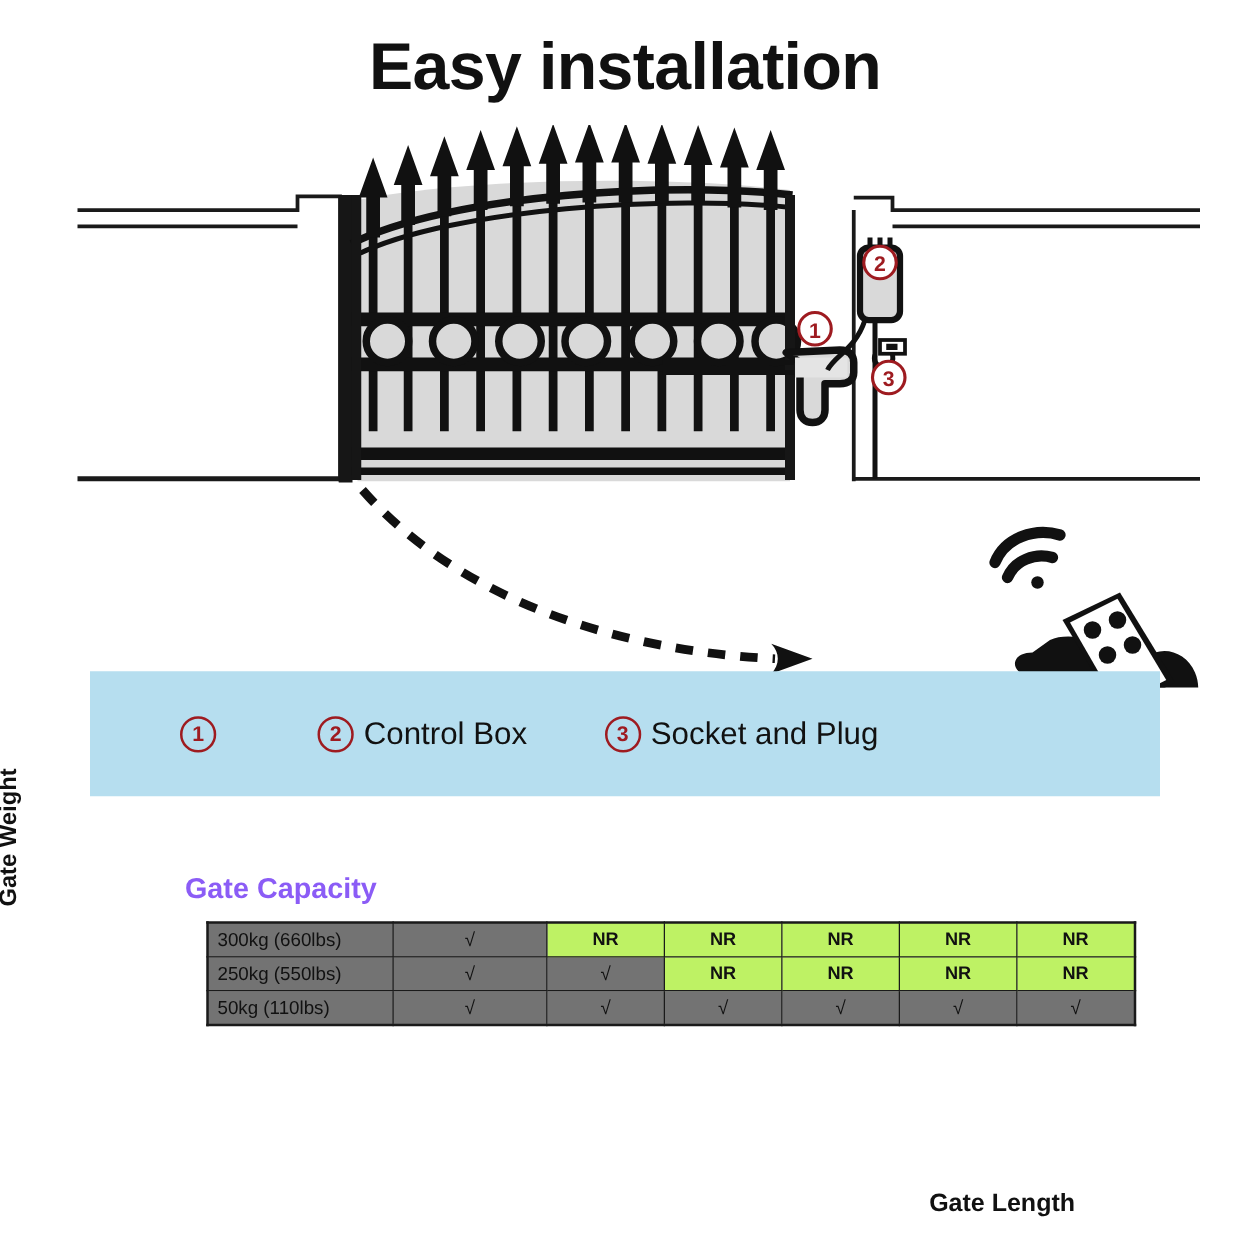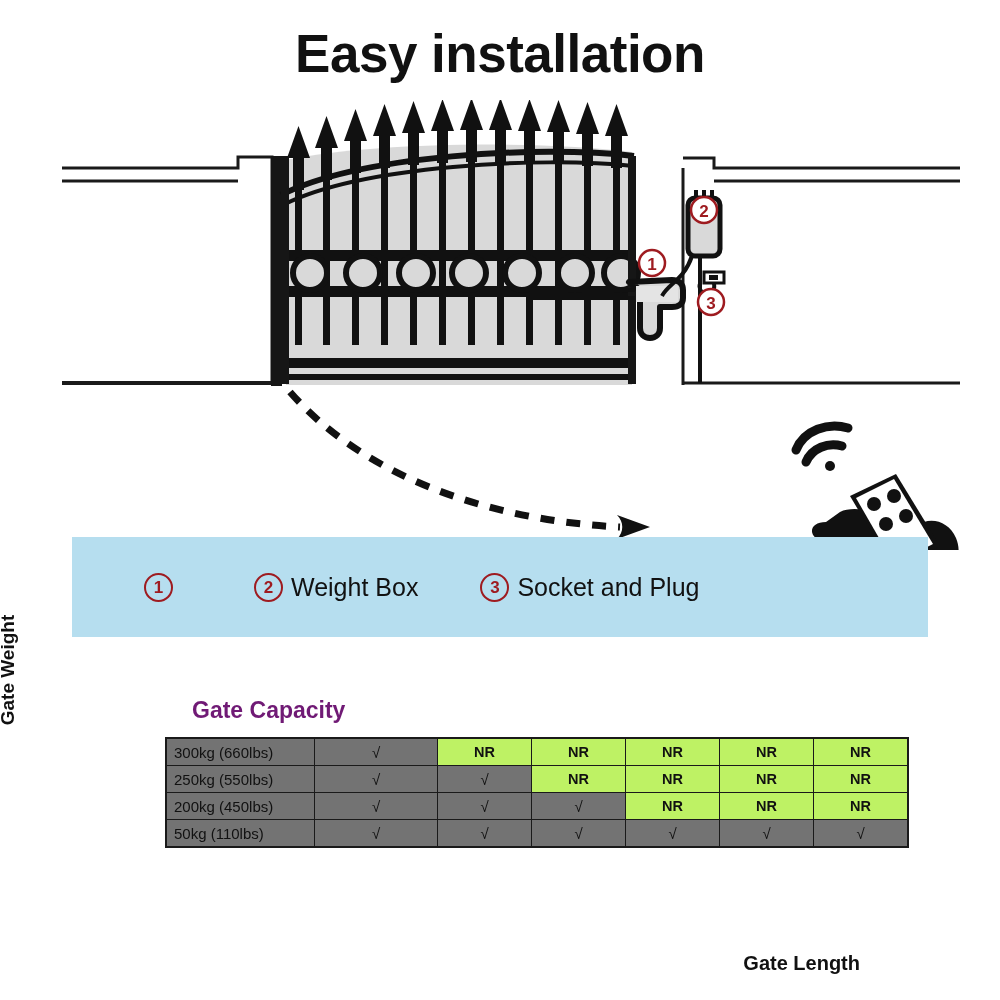--- a/index.html
+++ b/index.html
@@ -51,21 +51,21 @@
     flex:none;
     line-height:1;
   }
   .li-1{margin-left:72px;}
   .li-2{margin-left:73px;}
   .li-3{margin-left:62px;}
 
   
   .cap-title{
     position:absolute;left:148px;top:697px;
-    font-size:23px;font-weight:bold;color:#701a75;margin-left:44px;
+    font-size:23px;font-weight:bold;color:#8b5cf6;
   }
 
   
   .tablewrap{position:absolute;left:165px;top:737px;}
   table.cap{
     border-collapse:collapse;
     table-layout:fixed;
     border:2px solid #1a1a1a;
   }
   table.cap td{
@@ -264,21 +264,21 @@
 
   <div class="legend-band">
     <div class="legend-row">
 
       <div class="legend-item li-1">
         <span class="num">1</span>
       </div>
 
       <div class="legend-item li-2">
         <span class="num">2</span>
-        <span>Weight Box</span>
+        <span>Control Box</span>
       </div>
 
       <div class="legend-item li-3">
         <span class="num">3</span>
         <span>Socket and Plug</span>
       </div>
 
     </div>
   </div>
 
@@ -301,29 +301,20 @@
           <tr>
             <td class="wt">250kg (550lbs)</td>
             <td class="cell c0 ok">√</td>
             <td class="cell ok">√</td>
             <td class="cell nr">NR</td>
             <td class="cell nr">NR</td>
             <td class="cell nr">NR</td>
             <td class="cell nr">NR</td>
           </tr>
           <tr>
-            <td class="wt">200kg (450lbs)</td>
-            <td class="cell c0 ok">√</td>
-            <td class="cell ok">√</td>
-            <td class="cell ok">√</td>
-            <td class="cell nr">NR</td>
-            <td class="cell nr">NR</td>
-            <td class="cell nr">NR</td>
-          </tr>
-          <tr>
             <td class="wt">50kg (110lbs)</td>
             <td class="cell c0 ok">√</td>
             <td class="cell ok">√</td>
             <td class="cell ok">√</td>
             <td class="cell ok">√</td>
             <td class="cell ok">√</td>
             <td class="cell ok">√</td>
           </tr>
         </tbody>
     </table>

